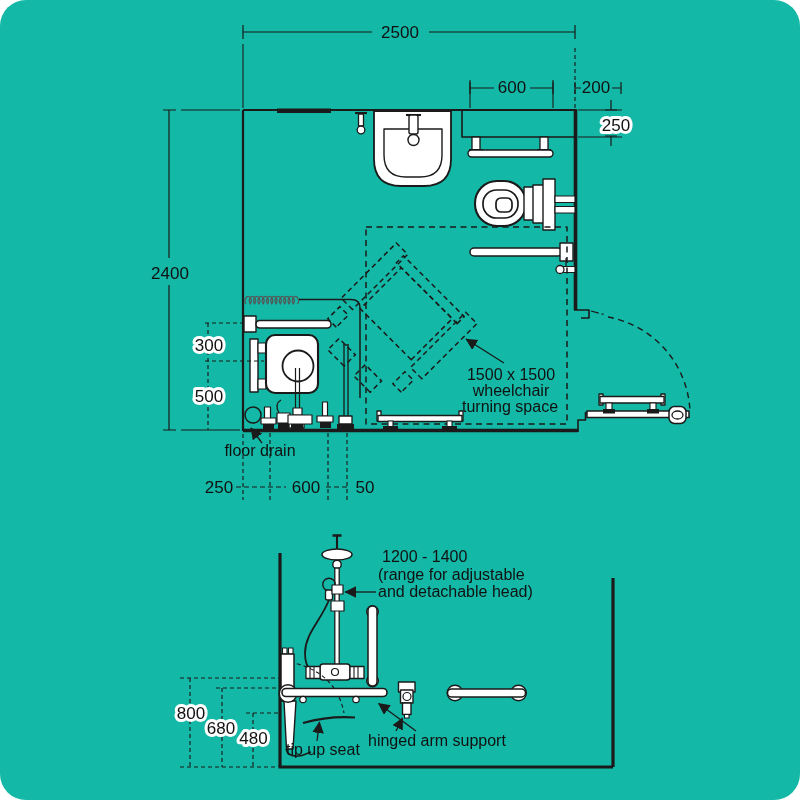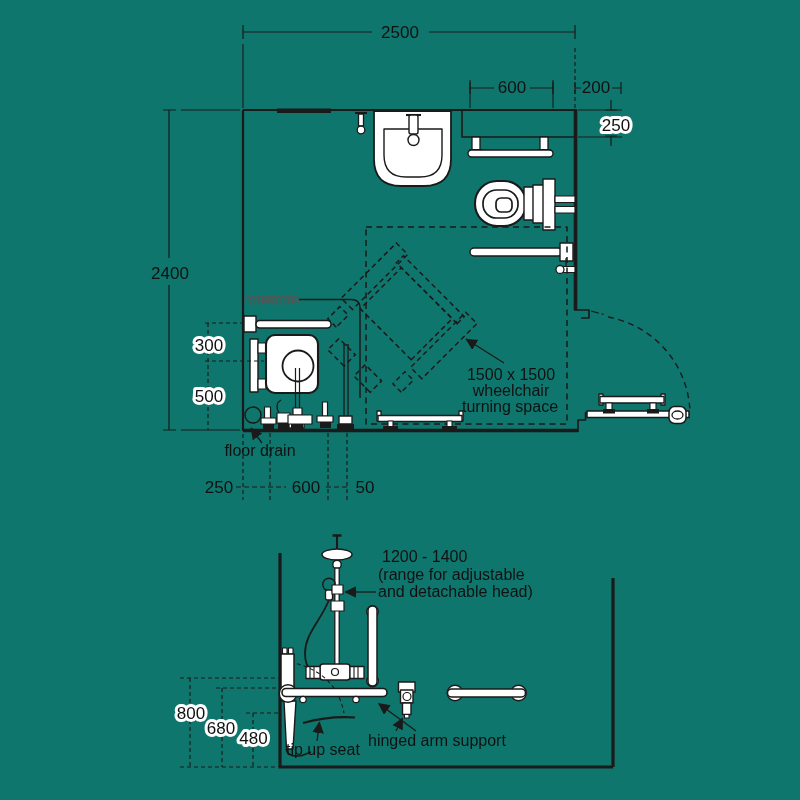--- a/index.html
+++ b/index.html
@@ -1,16 +1,16 @@
 <!DOCTYPE html>
 <html><head>
 <meta charset="utf-8">
 <style>
   html,body{margin:0;padding:0;background:#fff;}
-  #stage{width:800px;height:800px;background:#0f766e;position:relative;overflow:hidden;}
+  #stage{width:800px;height:800px;background:#14b8a6;position:relative;overflow:hidden;border-radius:26px;}
   svg{display:block;}
   .ln{fill:none;stroke:#1a1a1a;stroke-width:1.6;stroke-linecap:butt;stroke-linejoin:round;}
   .w1{stroke-width:1.1;} .w12{stroke-width:1.2;} .w13{stroke-width:1.3;} .w14{stroke-width:1.4;}
   .w2{stroke-width:2.1;} .w22{stroke-width:2.2;} .w3{stroke-width:3.2;} .w35{stroke-width:3.6;} .w45{stroke-width:4.5;}
   .fw{fill:#ffffff;}
   .fd{fill:#1a1a1a;stroke:none;}
   .dash{stroke-dasharray:6 4.5;}
   .dash2{stroke-dasharray:4 3;stroke-width:1.15;}
   .dashdot{stroke-dasharray:8 3 2 3;}
   text{font-family:"Liberation Sans","DejaVu Sans",sans-serif;font-size:16px;fill:#111;}

